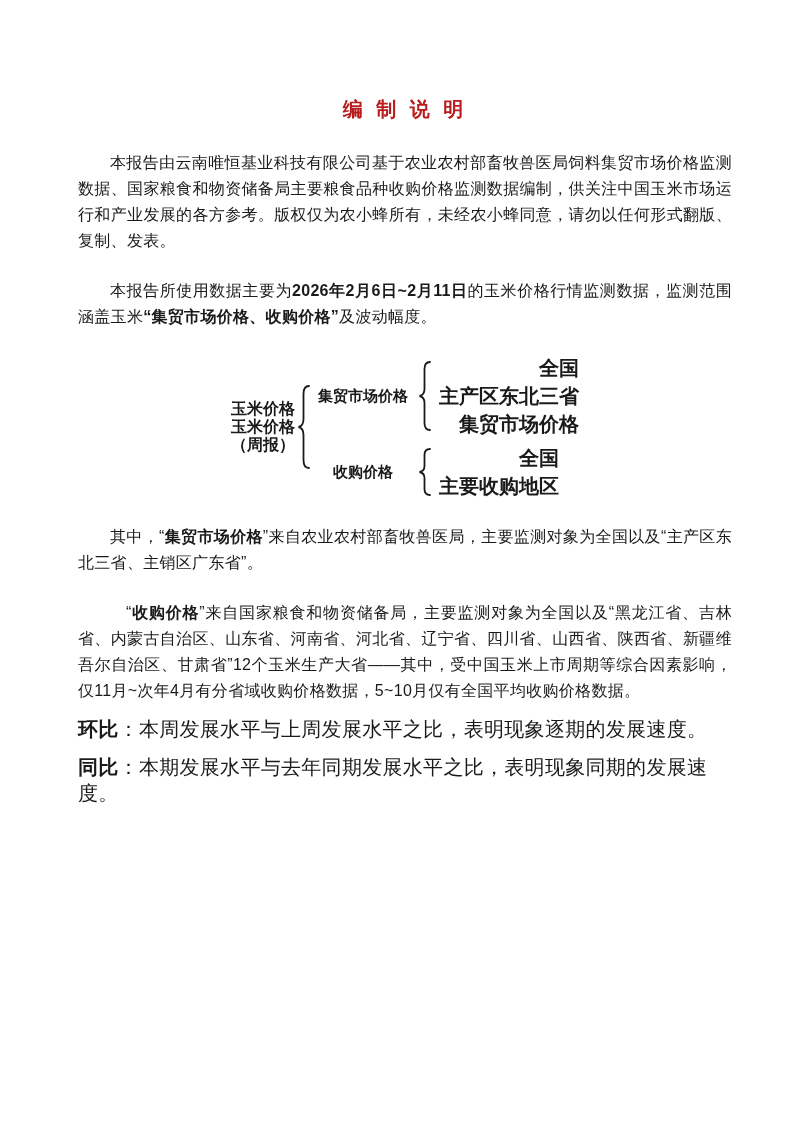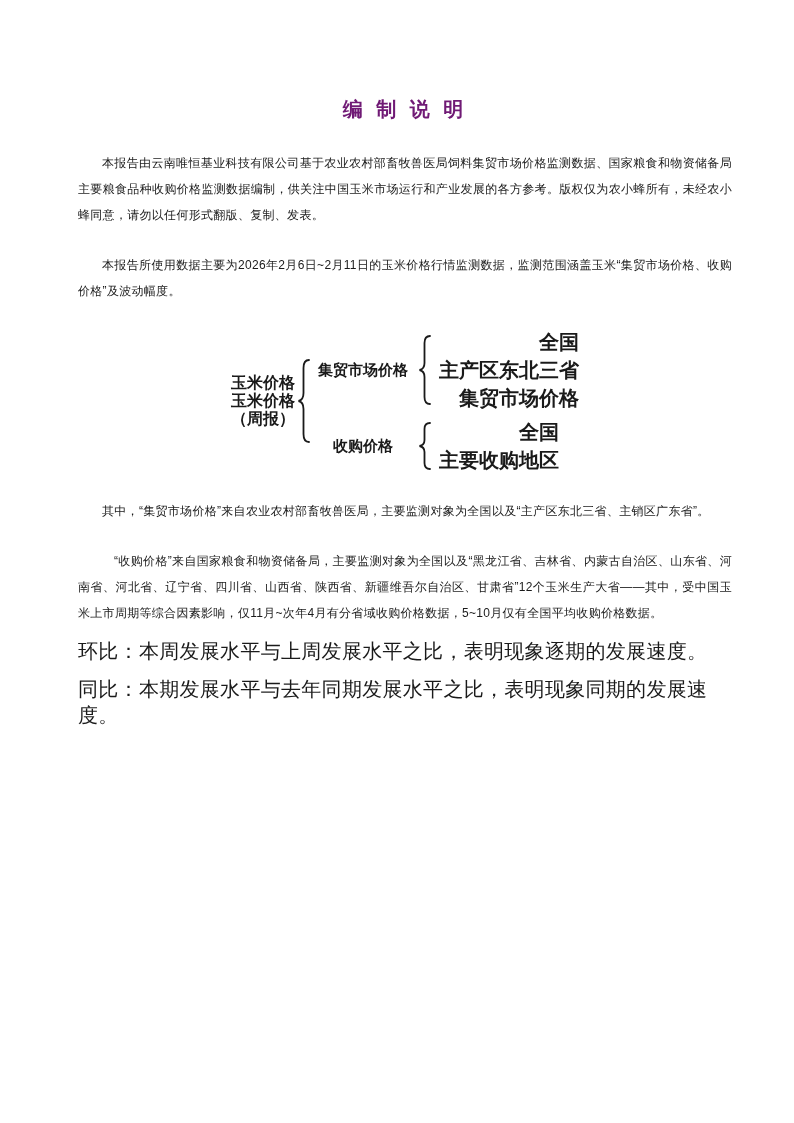--- a/index.html
+++ b/index.html
@@ -6,29 +6,29 @@
   html, body { background: #ffffff; }
   body {
     width: 794px; height: 1123px;
     font-family: "Liberation Sans", sans-serif;
     color: #1a1a1a;
     overflow: hidden;
   }
   .page { padding: 96px 62px 0 78px; width: 794px; height: 1123px; background: #fff; }
   .title {
     font-size: 20px; font-weight: bold; text-align: center;
-    letter-spacing: 4px; margin-bottom: 27px; color: #701a75;
+    letter-spacing: 4px; margin-bottom: 27px; color: #b91c1c;
   }
   .para {
-    font-size: 12px; line-height: 26px; text-align: justify;
+    font-size: 16px; line-height: 26px; text-align: justify;
     margin-bottom: 24px; letter-spacing: 0.3px;
   }
   .para.indent { text-indent: 2em; }
   .para.indent-deep { text-indent: 3em; }
-  .b { font-weight: normal; }
+  .b { font-weight: bold; }
   #paras-after p:last-child { margin-bottom: 12px; }
 
   
   .diagram { display: flex; justify-content: center; align-items: center; margin: 2px 0 24px; }
   .d-root { font-weight: bold; font-size: 16px; line-height: 18px; text-align: center; flex: none; }
   .d-brace { flex: none; display: block; }
   .d-brace.gap { margin: 0 3px 0 2px; }
   .d-branches { display: flex; flex-direction: column; gap: 6px; }
   .d-branch { display: flex; align-items: center; }
   .d-label { font-weight: bold; font-size: 15px; width: 98px; text-align: center; margin-right: 6px; flex: none; }

